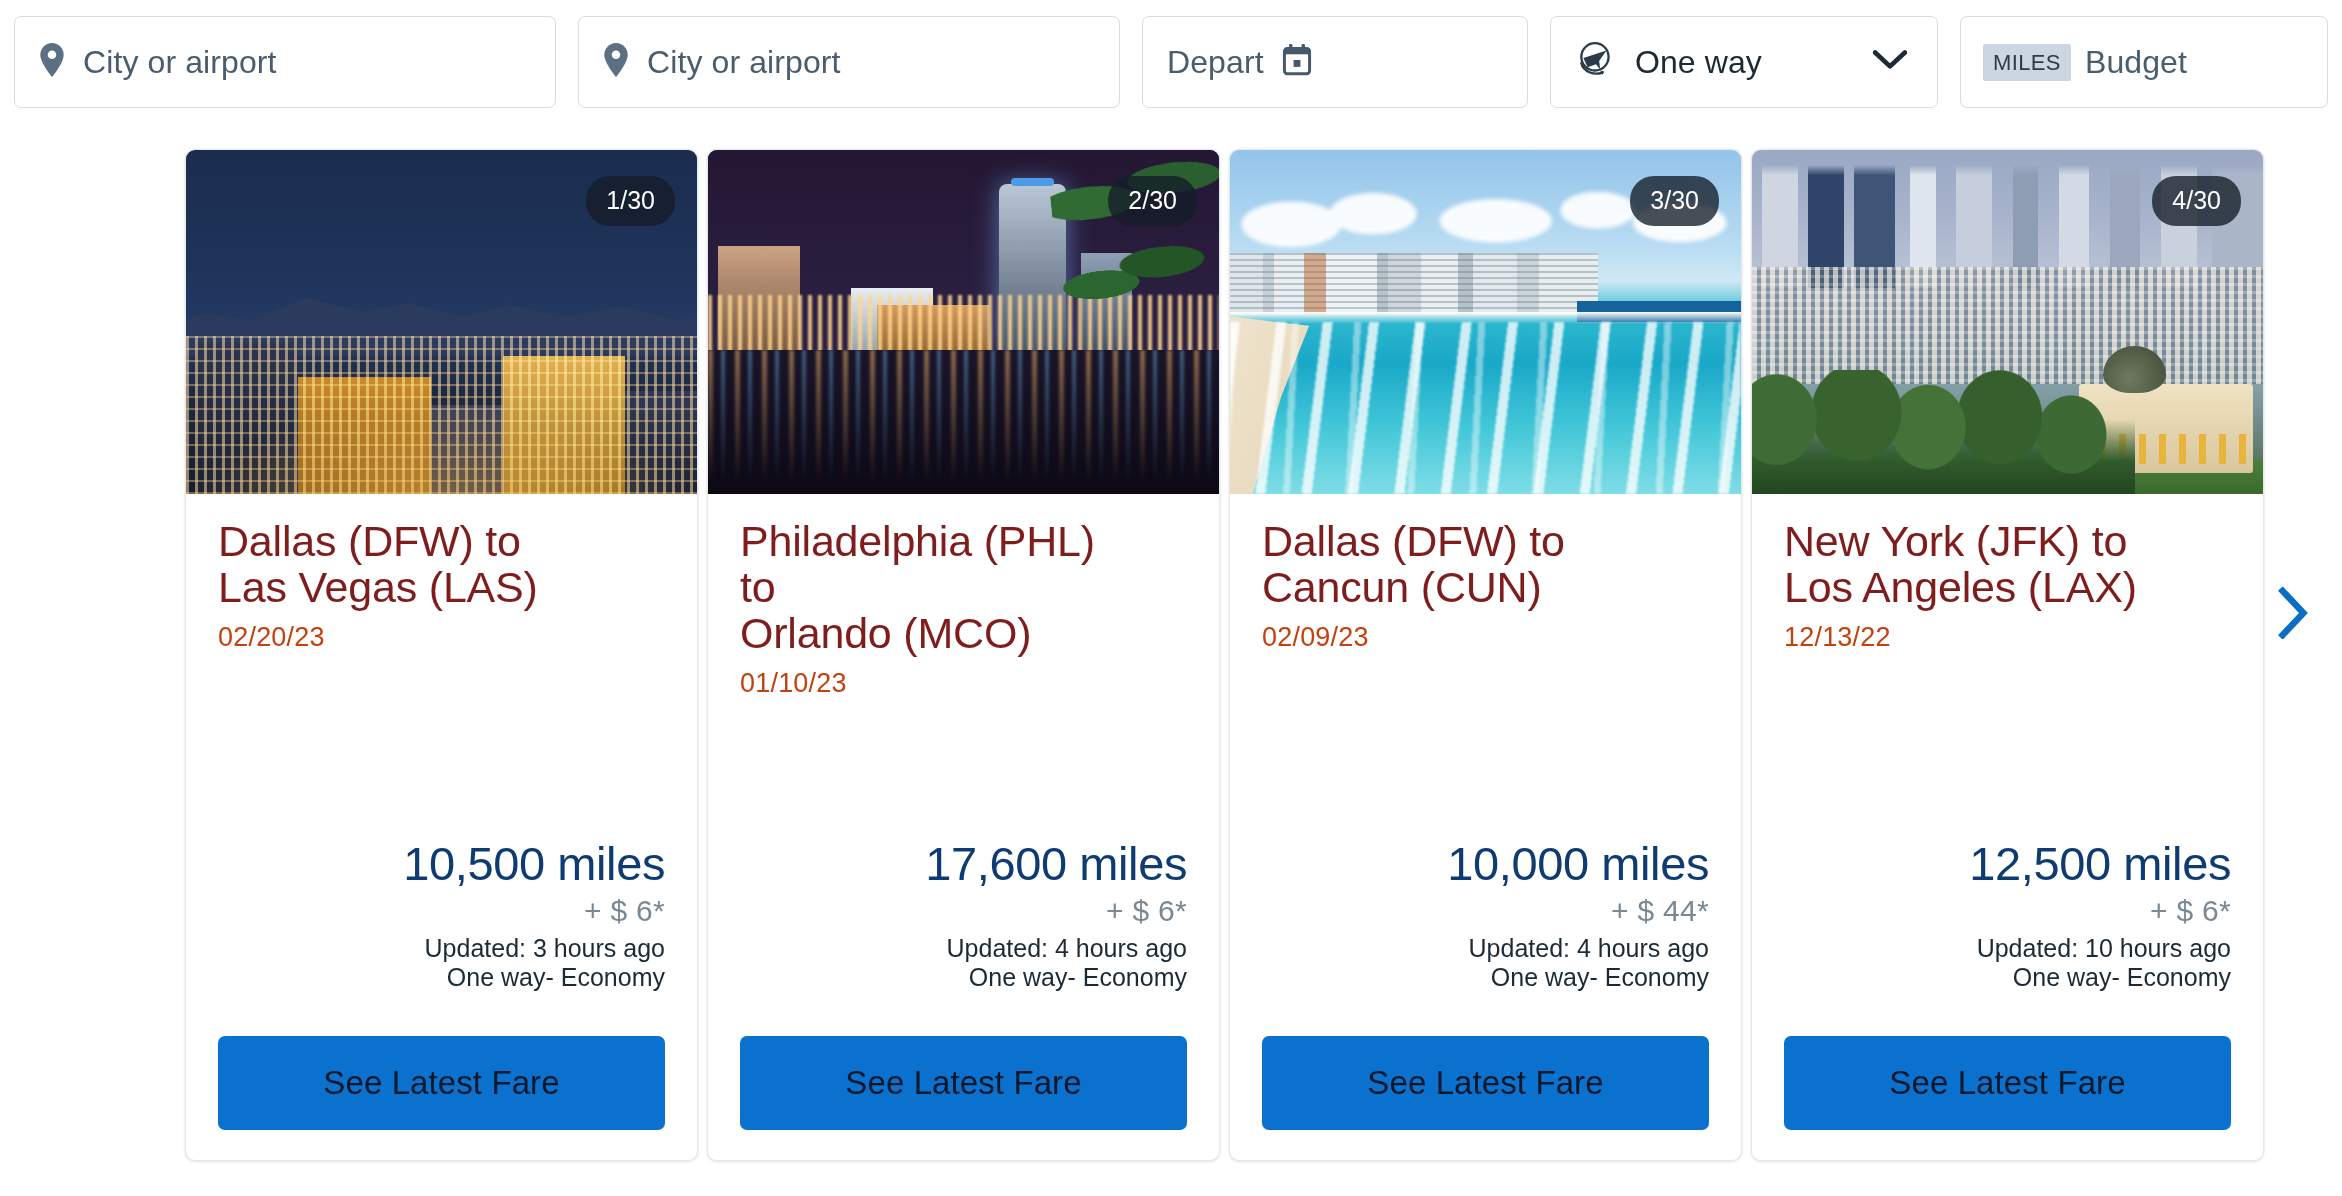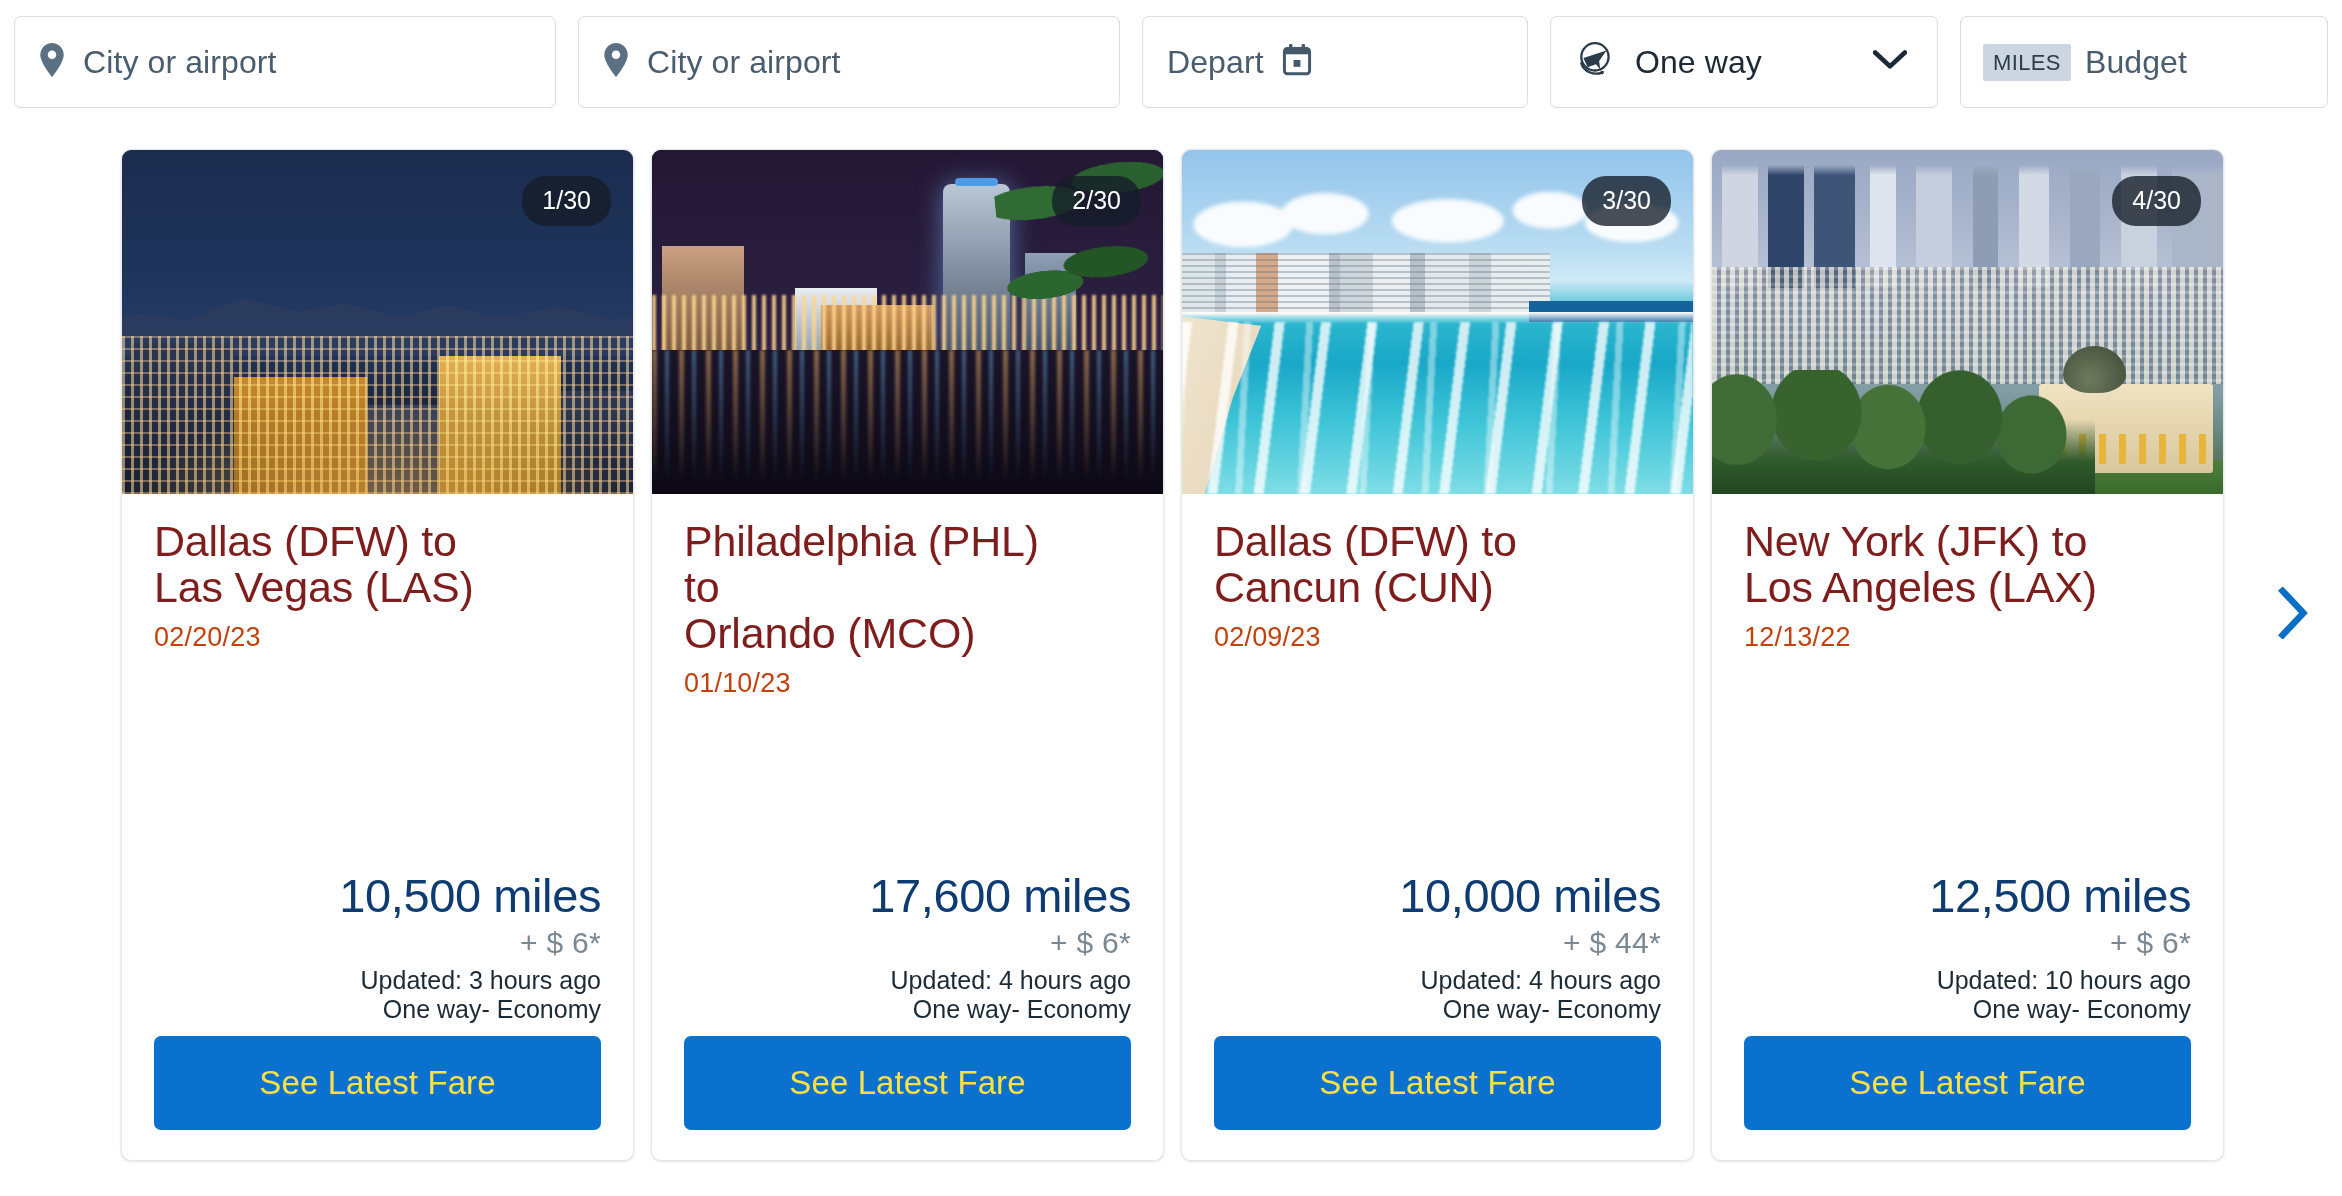--- a/index.html
+++ b/index.html
@@ -60,22 +60,23 @@
   }
 
   
   .carousel {
     position: relative;
     padding: 0 14px;
     height: 1040px;
   }
   .cards {
     display: flex;
-    gap: 17px;
+    gap: 9px;
     padding-left: 107px;
+    justify-content: center;
   }
   .card {
     width: 513px;
     background: #ffffff;
     border: 1px solid #e4e9ee;
     border-radius: 10px;
     box-shadow: 0 1px 3px rgba(0,0,0,0.10), 0 0 0 0.5px rgba(0,0,0,0.03);
     overflow: hidden;
     display: flex;
     flex-direction: column;
@@ -140,24 +141,24 @@
     font-size: 25px;
     color: #1c2a36;
     margin-top: 6px;
   }
   .cabin {
     font-size: 25px;
     color: #1c2a36;
     margin-top: 0;
   }
   .cta {
-    margin: 12px 32px 30px 32px;
+    margin: 44px 32px 30px 32px;
     height: 94px;
     background: #0a72ce;
-    color: #fde047;
+    color: #0f172a;
     border: none;
     border-radius: 7px;
     font-size: 33px;
     font-family: "Liberation Sans", sans-serif;
     cursor: pointer;
     letter-spacing: 0.1px;
   }
 
   .next-arrow {
     position: absolute;

